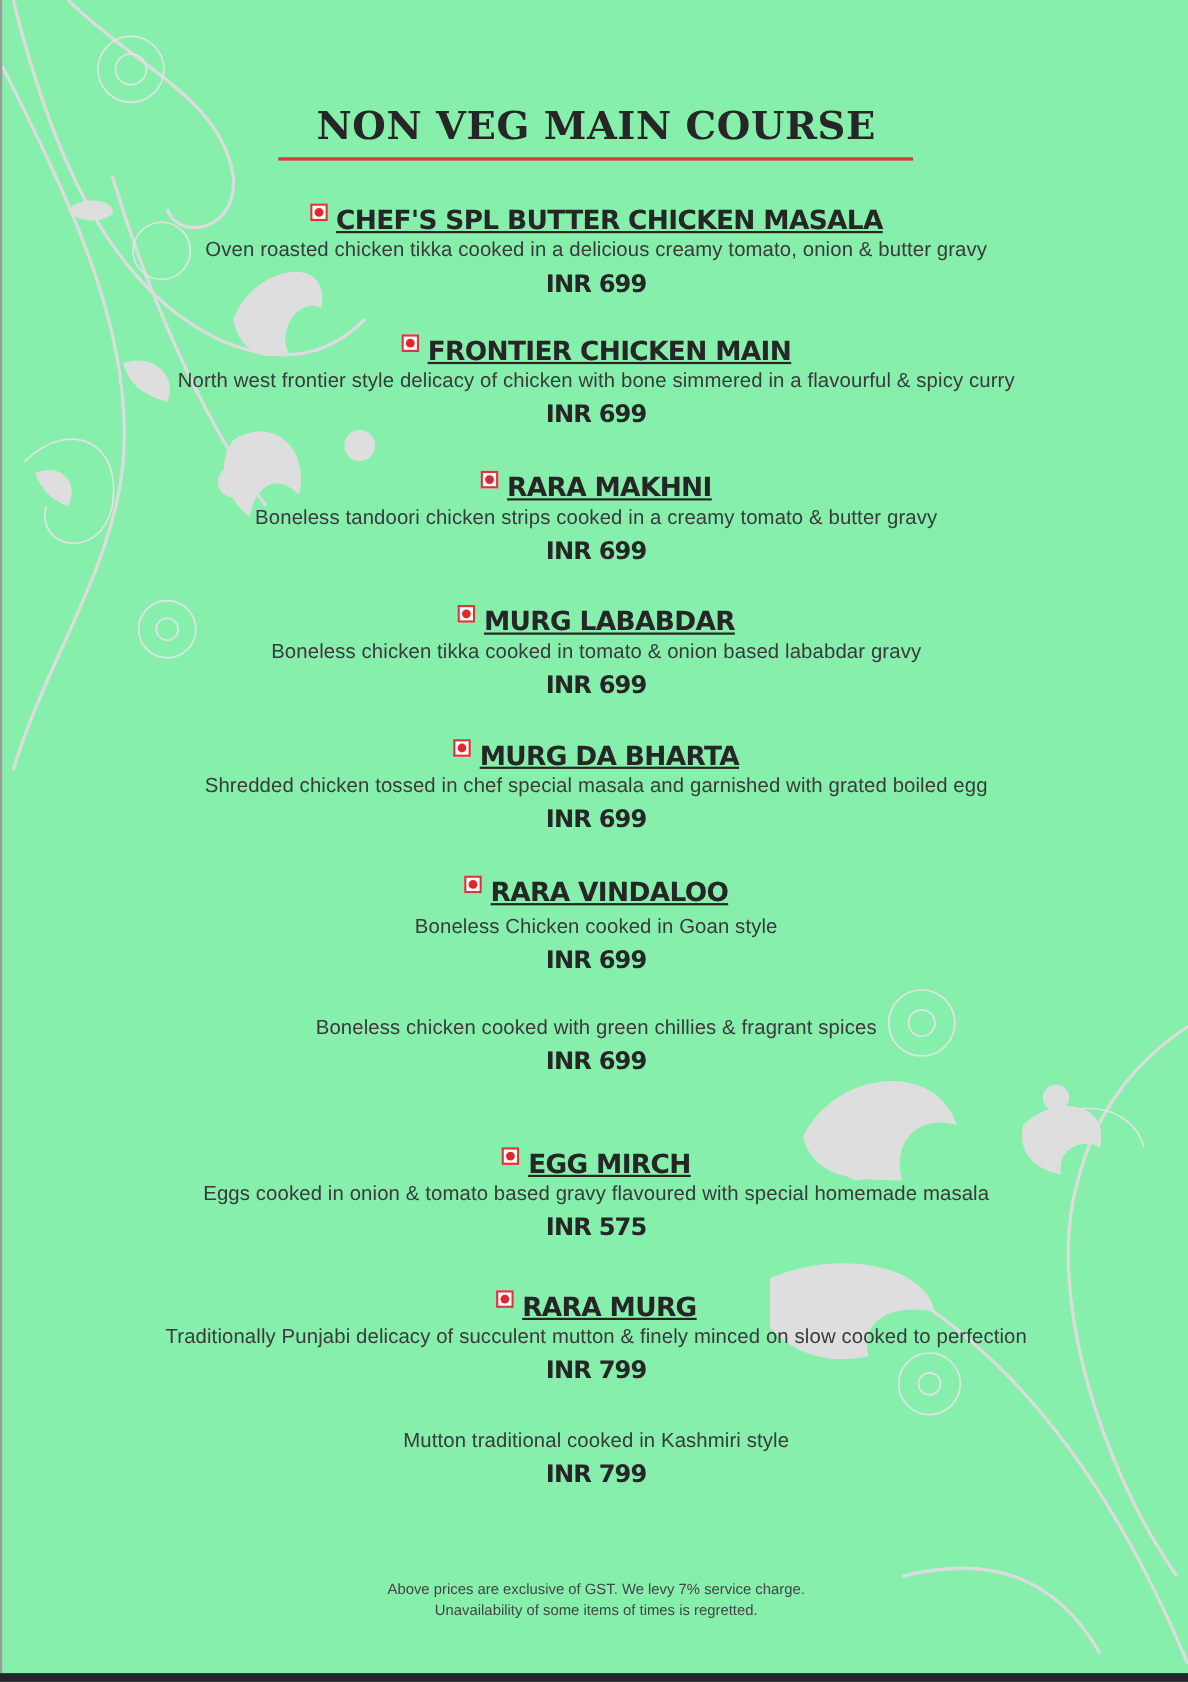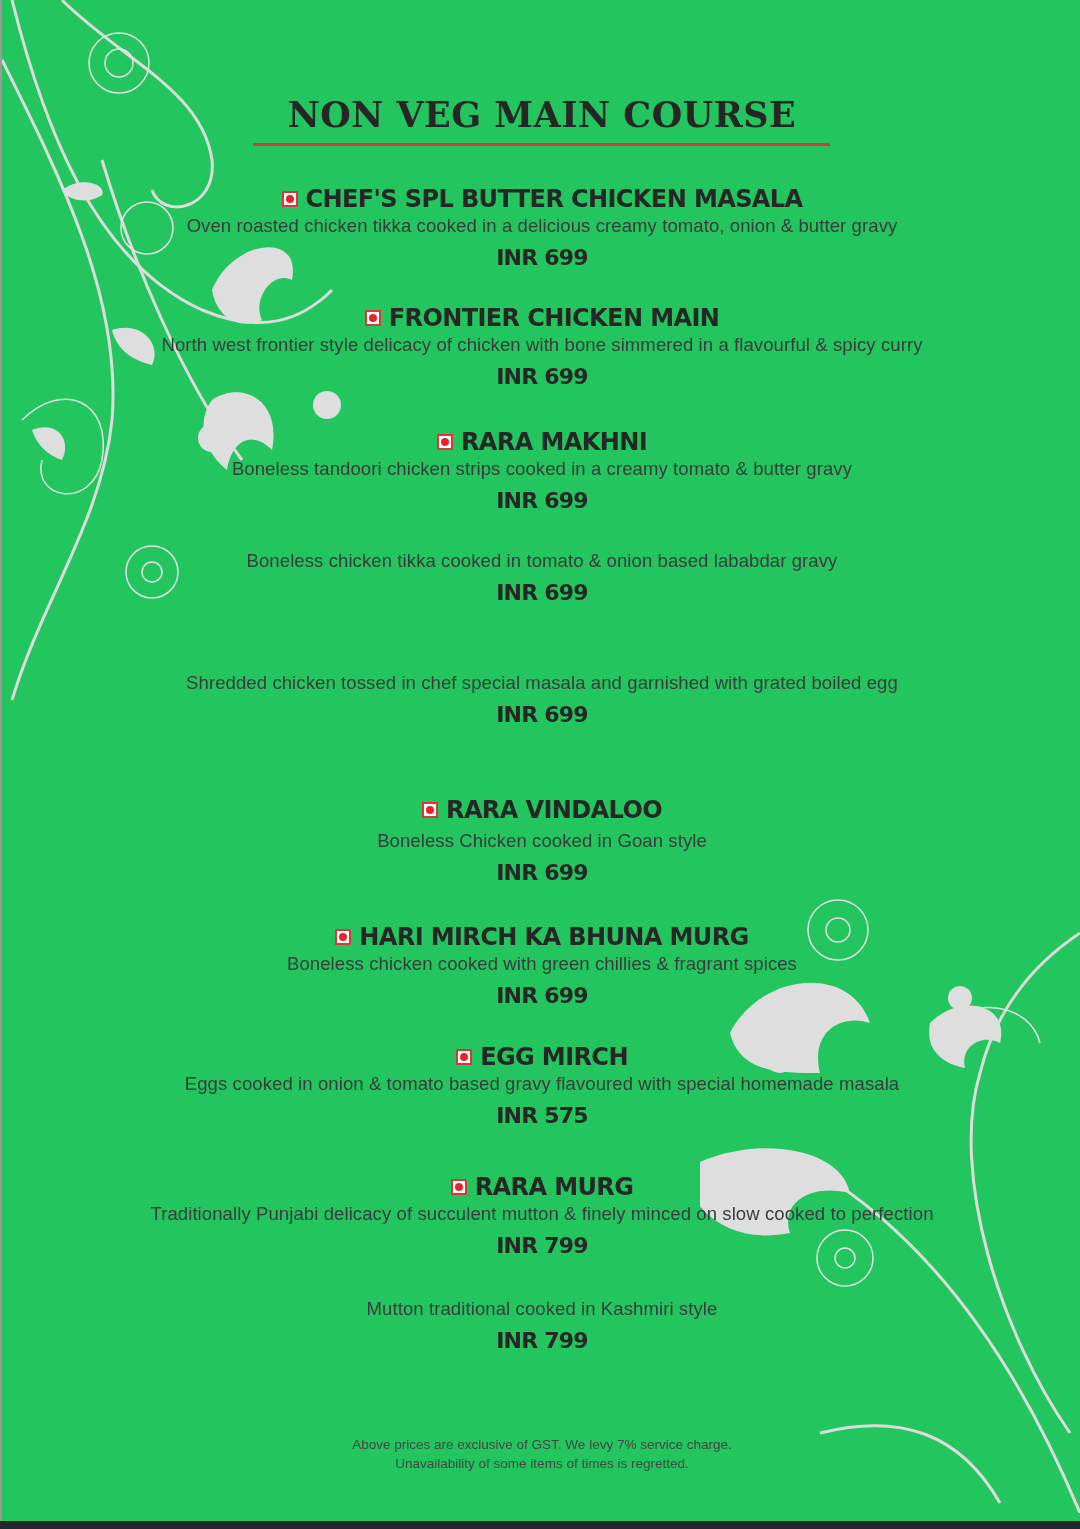--- a/index.html
+++ b/index.html
@@ -2,21 +2,21 @@
 <html><head>
 <meta charset="utf-8">
 <style>
   html, body { margin: 0; padding: 0; }
   body {
     width: 1080px; height: 1529px; position: relative; overflow: hidden;
     background: #ffffff; font-family: "Liberation Sans", sans-serif; color: #2b2b2b;
   }
   .page {
     position: absolute; left: 0; top: 0; width: 1080px; height: 1521px;
-    background: #22c55e; overflow: hidden;
+    background: #86efac; overflow: hidden;
     border-left: 2px solid #9a9a9a; box-sizing: border-box; padding-left: 28px;
   }
   .bottom-bar {
     position: absolute; left: 0; bottom: 0; width: 1080px; height: 8px; background: #23262b;
   }
   .decor { position: absolute; pointer-events: none; }
   .decor-tl { left: 0; top: 0; width: 360px; height: 720px; }
   .decor-br { right: 0; bottom: 8px; width: 380px; height: 640px; }
 
   .content {
@@ -25,23 +25,23 @@
   .title {
     position: absolute; top: 94px; left: 0; width: 1080px;
     font-family: "DejaVu Serif", "Liberation Serif", serif; font-weight: bold;
     font-size: 35px; letter-spacing: 0.5px; color: #262626; text-align: center;
   }
   .title-rule {
     position: absolute; top: 143px; left: 251px; width: 577px; height: 3px; background: #d8373b;
   }
   .item { position: absolute; left: 0; width: 1080px; text-align: center; }
   .item-name {
-    display: inline-flex; align-items: center; gap: 8px;
+    display: inline-flex; gap: 8px;
     font-family: "DejaVu Sans", sans-serif; font-weight: bold; font-size: 24px;
-    letter-spacing: -0.6px; color: #262626; line-height: 30px; height: 30px;
+    letter-spacing: -0.6px; color: #262626; line-height: 30px; height: 30px; text-decoration: underline;
   }
   .nv-icon {
     width: 16px; height: 16px; border: 2px solid #d8373b; box-sizing: border-box;
     display: inline-flex; align-items: center; justify-content: center; background: #fff;
   }
   .nv-icon::after {
     content: ""; width: 8px; height: 8px; border-radius: 50%; background: #e3262d; display: block;
   }
   .item-desc {
     font-family: "Liberation Sans", sans-serif; font-size: 18.5px; color: #3a3a3a;
@@ -134,43 +134,47 @@
     <div class="item" style="top:427px">
       <div class="item-name">
         <span class="nv-icon"></span>
         <span>RARA MAKHNI</span>
       </div>
       <div class="item-desc">Boneless tandoori chicken strips cooked in a creamy tomato &amp; butter gravy</div>
       <div class="item-price">INR 699</div>
     </div>
 
     <div class="item" style="top:549px">
+      <div class="item-name">
+        <span class="nv-icon"></span>
+        <span>MURG LABABDAR</span>
+      </div>
       <div class="item-desc">Boneless chicken tikka cooked in tomato &amp; onion based lababdar gravy</div>
       <div class="item-price">INR 699</div>
     </div>
 
     <div class="item" style="top:671px">
+      <div class="item-name">
+        <span class="nv-icon"></span>
+        <span>MURG DA BHARTA</span>
+      </div>
       <div class="item-desc">Shredded chicken tossed in chef special masala and garnished with grated boiled egg</div>
       <div class="item-price">INR 699</div>
     </div>
 
     <div class="item" style="top:795px">
       <div class="item-name">
         <span class="nv-icon"></span>
         <span>RARA VINDALOO</span>
       </div>
       <div class="item-desc" style="margin-top:4px">Boneless Chicken cooked in Goan style</div>
       <div class="item-price">INR 699</div>
     </div>
 
     <div class="item" style="top:922px">
-      <div class="item-name">
-        <span class="nv-icon"></span>
-        <span>HARI MIRCH KA BHUNA MURG</span>
-      </div>
       <div class="item-desc">Boneless chicken cooked with green chillies &amp; fragrant spices</div>
       <div class="item-price">INR 699</div>
     </div>
 
     <div class="item" style="top:1042px">
       <div class="item-name">
         <span class="nv-icon"></span>
         <span>EGG MIRCH</span>
       </div>
       <div class="item-desc">Eggs cooked in onion &amp; tomato based gravy flavoured with special homemade masala</div>

